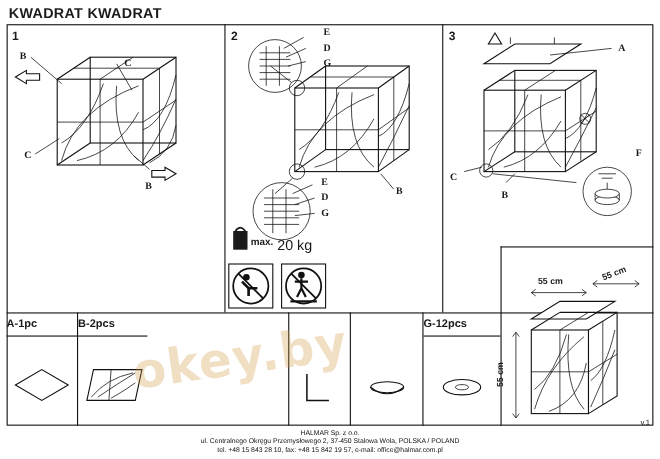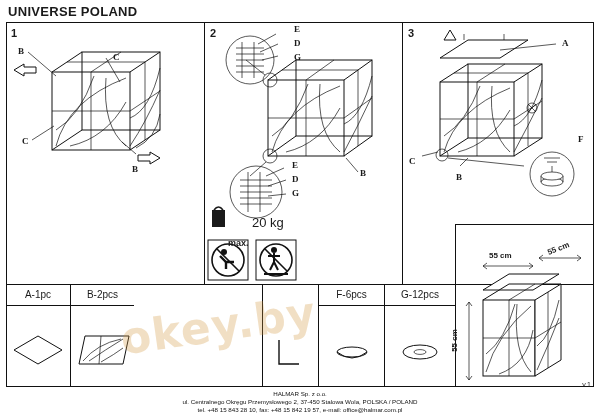--- a/index.html
+++ b/index.html
@@ -21,39 +21,39 @@
   .ln{stroke:#111;stroke-width:1;fill:none;}
   .ln2{stroke:#111;stroke-width:1.4;fill:none;}
   .thin{stroke:#111;stroke-width:.7;fill:none;}
   .fillw{fill:#fff;stroke:#111;stroke-width:1;}
   .wlabel{position:absolute;font-size:9px;font-weight:bold;}
   .wnum{position:absolute;font-size:13px;font-weight:normal;}
 
   
   .tbl{position:absolute;left:6px;top:284px;width:449px;height:103px;}
   .tbl .cell{position:absolute;top:0;height:103px;border-left:1px solid #111;box-sizing:border-box;}
-  .cellhdr{position:absolute;top:0;width:100%;height:22px;line-height:22px;text-align:center;font-size:10px;font-weight:normal;border-bottom:1px solid #111;box-sizing:border-box;}
+  .cellhdr{position:absolute;top:0;width:100%;height:22px;line-height:22px;text-align:left;font-size:10px;font-weight:bold;border-bottom:1px solid #111;box-sizing:border-box;}
 
   
   .dimbox{position:absolute;left:455px;top:224px;width:139px;height:163px;margin-top:20px;}
   .dimtxt{position:absolute;font-size:8px;font-weight:bold;}
 
   
   .footer{position:absolute;left:0;top:390px;width:600px;text-align:center;font-size:6.2px;line-height:8.2px;color:#111;}
   .ver{position:absolute;right:9px;top:381px;font-size:7px;}
 
   
   .wm{position:absolute;left:120px;top:300px;font-size:44px;font-weight:bold;color:rgba(210,150,60,.30);transform:rotate(-8deg);letter-spacing:1px;pointer-events:none;font-family:"DejaVu Sans",sans-serif;}
 </style>
 </head>
 <body>
 
 <div id="sheet">
 
-  <div class="title">UNIVERSE POLAND</div>
+  <div class="title">KWADRAT KWADRAT</div>
 
   <div class="frame"></div>
 
   <div class="vdiv" style="left:204px;top:22px;height:262px;"></div>
   <div class="vdiv" style="left:402px;top:22px;height:262px;"></div>
 
   <div class="hdiv" style="top:284px;left:6px;width:588px;"></div>
   <div class="vdiv" style="left:455px;top:224px;height:163px;"></div>
   <div class="hdiv" style="top:224px;left:455px;width:139px;"></div>
 
@@ -267,21 +267,21 @@
     <g>
       <rect x="52" y="34" width="40" height="40" fill="#fff" stroke="#111" stroke-width="1"></rect>
       <circle cx="72" cy="54" r="16" fill="none" stroke="#111" stroke-width="1.6"></circle>
       <line x1="61" y1="43" x2="83" y2="65" stroke="#111" stroke-width="1.6"></line>
       <circle cx="70" cy="44" r="3" fill="#111"></circle>
       <path d="M70 47 l0 9 M64 50 l12 0 M70 56 l-4 8 M70 56 l4 8" stroke="#111" stroke-width="2" fill="none"></path>
       <line x1="60" y1="68" x2="84" y2="68" stroke="#111" stroke-width="2"></line>
     </g>
   </svg>
 
-  <div class="wlabel" style="left:228px;top:215px;margin-top:23px;">max.</div>
+  <div class="wlabel" style="left:228px;top:215px;">max.</div>
   <div class="wnum" style="left:252px;top:215px;">20 kg</div>
 
   <div class="dimbox">
     <svg width="139" height="163">
 
       <g class="thin">
         <line x1="28" y1="22" x2="78" y2="22"></line>
         <polyline points="32,19 28,22 32,25"></polyline>
         <polyline points="74,19 78,22 74,25"></polyline>
         <line x1="84" y1="14" x2="126" y2="14"></line>
@@ -345,21 +345,20 @@
 
     <div class="cell" style="left:256px;width:56px;">
       <svg width="56" height="80" style="top:22px;">
         <g class="ln2">
           <path d="M16 34 l0 24 l20 0" fill="none"></path>
         </g>
       </svg>
     </div>
 
     <div class="cell" style="left:312px;width:66px;">
-      <div class="cellhdr">F-6pcs</div>
       <svg width="66" height="80" style="top:22px;">
         <ellipse class="fillw" cx="33" cy="46" rx="15" ry="5"></ellipse>
         <path class="ln" d="M18 46 q15 12 30 0" fill="#fff"></path>
       </svg>
     </div>
 
     <div class="cell" style="left:378px;width:71px;">
       <div class="cellhdr">G-12pcs</div>
       <svg width="71" height="80" style="top:22px;">
         <ellipse class="fillw" cx="35" cy="46" rx="17" ry="7"></ellipse>

